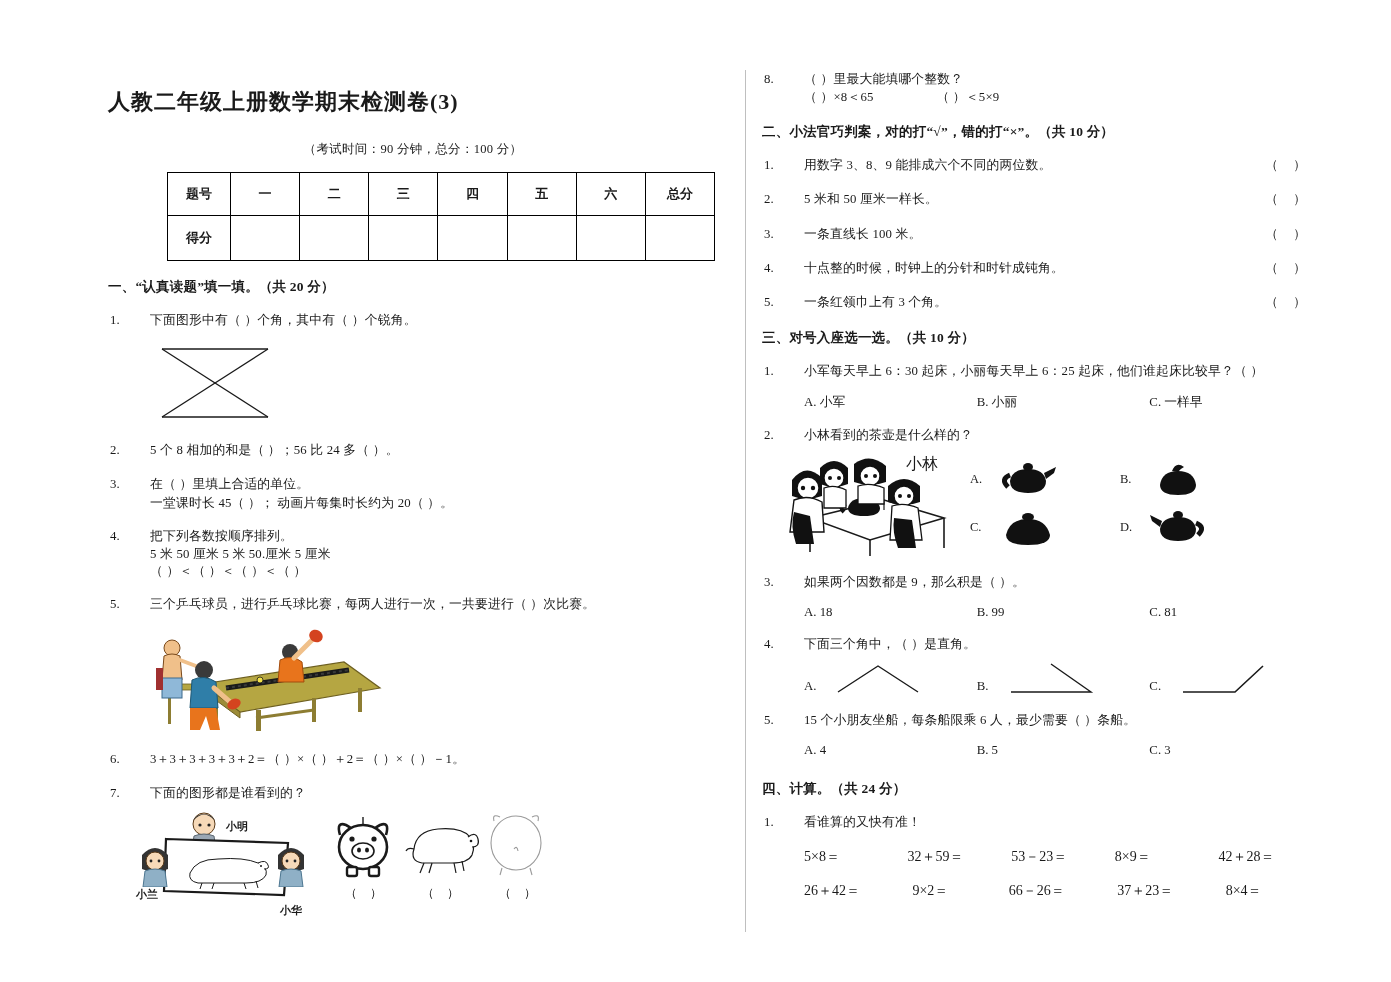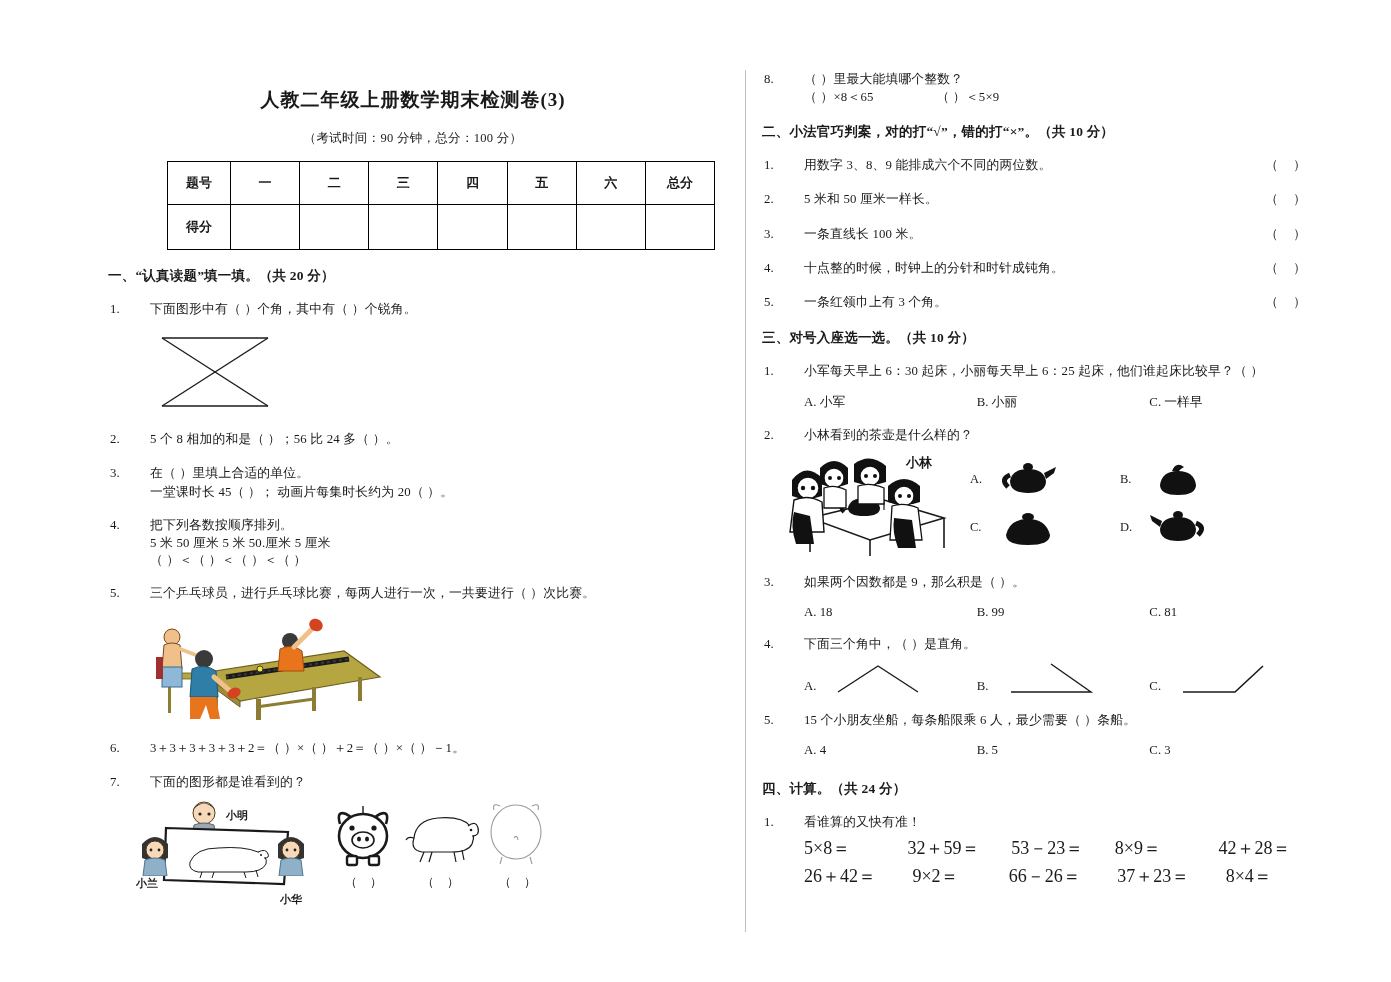--- a/index.html
+++ b/index.html
@@ -35,31 +35,31 @@
     position: absolute;
     left: 745px;
     top: 70px;
     width: 1px;
     height: 862px;
     background: #bfbfbf;
   }
 
   
   .doc-title {
-    text-align: center;
-    font-size: 19px;
+    text-align: left;
+    font-size: 22px;
     font-weight: bold;
     letter-spacing: 1px;
     margin: 27px 0 0 0;
     font-family: "Liberation Serif", "DejaVu Serif", serif;
   }
   .doc-subtitle {
     text-align: center;
     font-size: 12.5px;
-    margin: 17px 0 0 0;
+    margin: 24px 0 0 0;
     letter-spacing: 0.3px;
   }
 
   
   .score-table {
     border-collapse: collapse;
     margin: 14px 0 0 59px;
     width: 548px;
     table-layout: fixed;
   }
@@ -162,22 +162,22 @@
     font-size: 12.8px;
     align-items: flex-end;
   }
   .fig-angles > div { width: 178px; display: flex; align-items: flex-end; }
   .fig-angles .lt { width: 30px; padding-bottom: 2px; }
 
   
   .calc-row {
     display: flex;
     padding-left: 42px;
-    margin-top: 4px;
-    font-size: 18px;
+    margin-top: 16px;
+    font-size: 14px;
   }
   .calc-row > span {
     width: 112px;
   }
   .calc-row > span.off { padding-left: 12px; }
 </style>
 </head>
 <body>
 
 <div class="page">
@@ -480,21 +480,21 @@
             <circle cx="87" cy="20" r="2" fill="#111"></circle>
           <path d="M70,30 Q82,26 96,32 L96,48 L70,48 Z" fill="#fff" stroke="#111" stroke-width="1.3"></path>
 
           <path d="M100,30 Q116,16 132,30 L132,46 Q116,52 100,46 Z" fill="#111"></path>
           <circle cx="116" cy="40" r="10" fill="#fff" stroke="#111" stroke-width="1.3"></circle>
           <circle cx="112" cy="40" r="2" fill="#111"></circle>
             <circle cx="121" cy="40" r="2" fill="#111"></circle>
           <path d="M104,50 Q116,46 130,52 L134,84 L102,84 Z" fill="#fff" stroke="#111" stroke-width="1.3"></path>
           <path d="M106,62 Q104,76 110,92 L128,92 L124,64 Z" fill="#111"></path>
         </svg>
-        <span style="position:absolute;left:118px;top:-2px;font-size:13px;font-weight:bold;">小林</span>
+        <span style="position:absolute;left:118px;top:-2px;font-size:16px;font-weight:normal;">小林</span>
       </div>
 
       <div class="teapot-grid">
         <div class="teapot-cell">
           <span class="lt">A.</span>
           <svg width="62" height="42" viewBox="0 0 62 42">
             <path d="M14,22 Q16,10 32,10 Q48,10 50,22 Q50,34 32,34 Q14,34 14,22 Z" fill="#111"></path>
             <path d="M14,16 q-10,4 -2,12" stroke="#111" stroke-width="5" fill="none"></path>
             <path d="M48,14 L60,8 L58,14 L50,20 Z" fill="#111"></path>
             <ellipse cx="32" cy="8" rx="5" ry="4" fill="#111"></ellipse>

